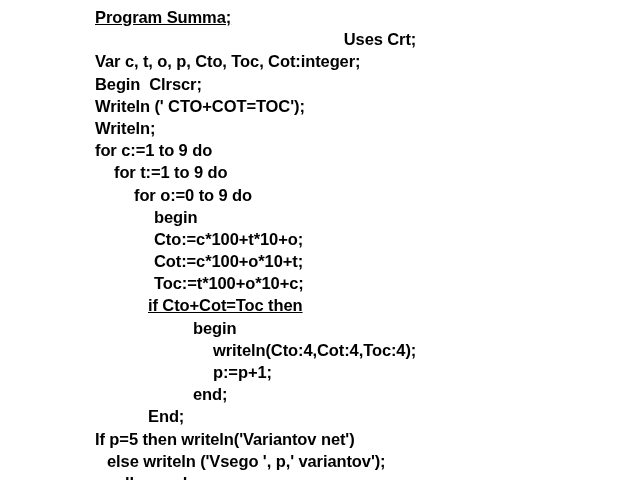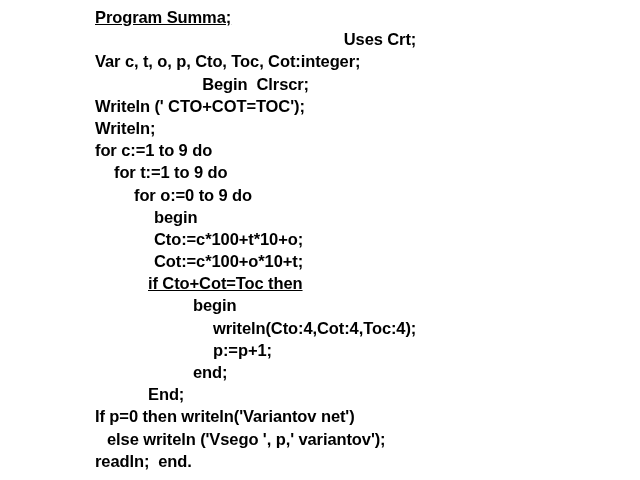--- a/index.html
+++ b/index.html
@@ -32,31 +32,32 @@
       letter-spacing: -0.1px;
     }
   </style>
 </head>
 <body>
 
 <div class="code" id="code">
     <div class="line" style="padding-left: 0px; text-decoration: underline;">Program Summa;</div>
     <div class="line" style="padding-left: 0px; text-align: right;">Uses Crt;</div>
     <div class="line" style="padding-left: 0px;">Var c, t, o, p, Cto, Toc, Cot:integer;</div>
-    <div class="line" style="padding-left: 0px; text-align: center;">Begin  Clrscr;</div>
+    <div class="line" style="padding-left: 0px;">Begin  Clrscr;</div>
     <div class="line" style="padding-left: 0px;">Writeln (' CTO+COT=TOC');</div>
     <div class="line" style="padding-left: 0px;">Writeln;</div>
     <div class="line" style="padding-left: 0px;">for c:=1 to 9 do</div>
     <div class="line" style="padding-left: 19px;">for t:=1 to 9 do</div>
     <div class="line" style="padding-left: 39px;">for o:=0 to 9 do</div>
     <div class="line" style="padding-left: 59px;">begin</div>
     <div class="line" style="padding-left: 59px;">Cto:=c*100+t*10+o;</div>
     <div class="line" style="padding-left: 59px;">Cot:=c*100+o*10+t;</div>
+    <div class="line" style="padding-left: 59px;">Toc:=t*100+o*10+c;</div>
     <div class="line" style="padding-left: 53px; text-decoration: underline;">if Cto+Cot=Toc then</div>
     <div class="line" style="padding-left: 98px;">begin</div>
     <div class="line" style="padding-left: 118px;">writeln(Cto:4,Cot:4,Toc:4);</div>
     <div class="line" style="padding-left: 118px;">p:=p+1;</div>
     <div class="line" style="padding-left: 98px;">end;</div>
     <div class="line" style="padding-left: 53px;">End;</div>
-    <div class="line" style="padding-left: 0px;">If p=0 then writeln('Variantov net')</div>
+    <div class="line" style="padding-left: 0px;">If p=5 then writeln('Variantov net')</div>
     <div class="line" style="padding-left: 12px;">else writeln ('Vsego ', p,' variantov');</div>
     <div class="line" style="padding-left: 0px;">readln;  end.</div>
   </div>
 
 </body></html>

